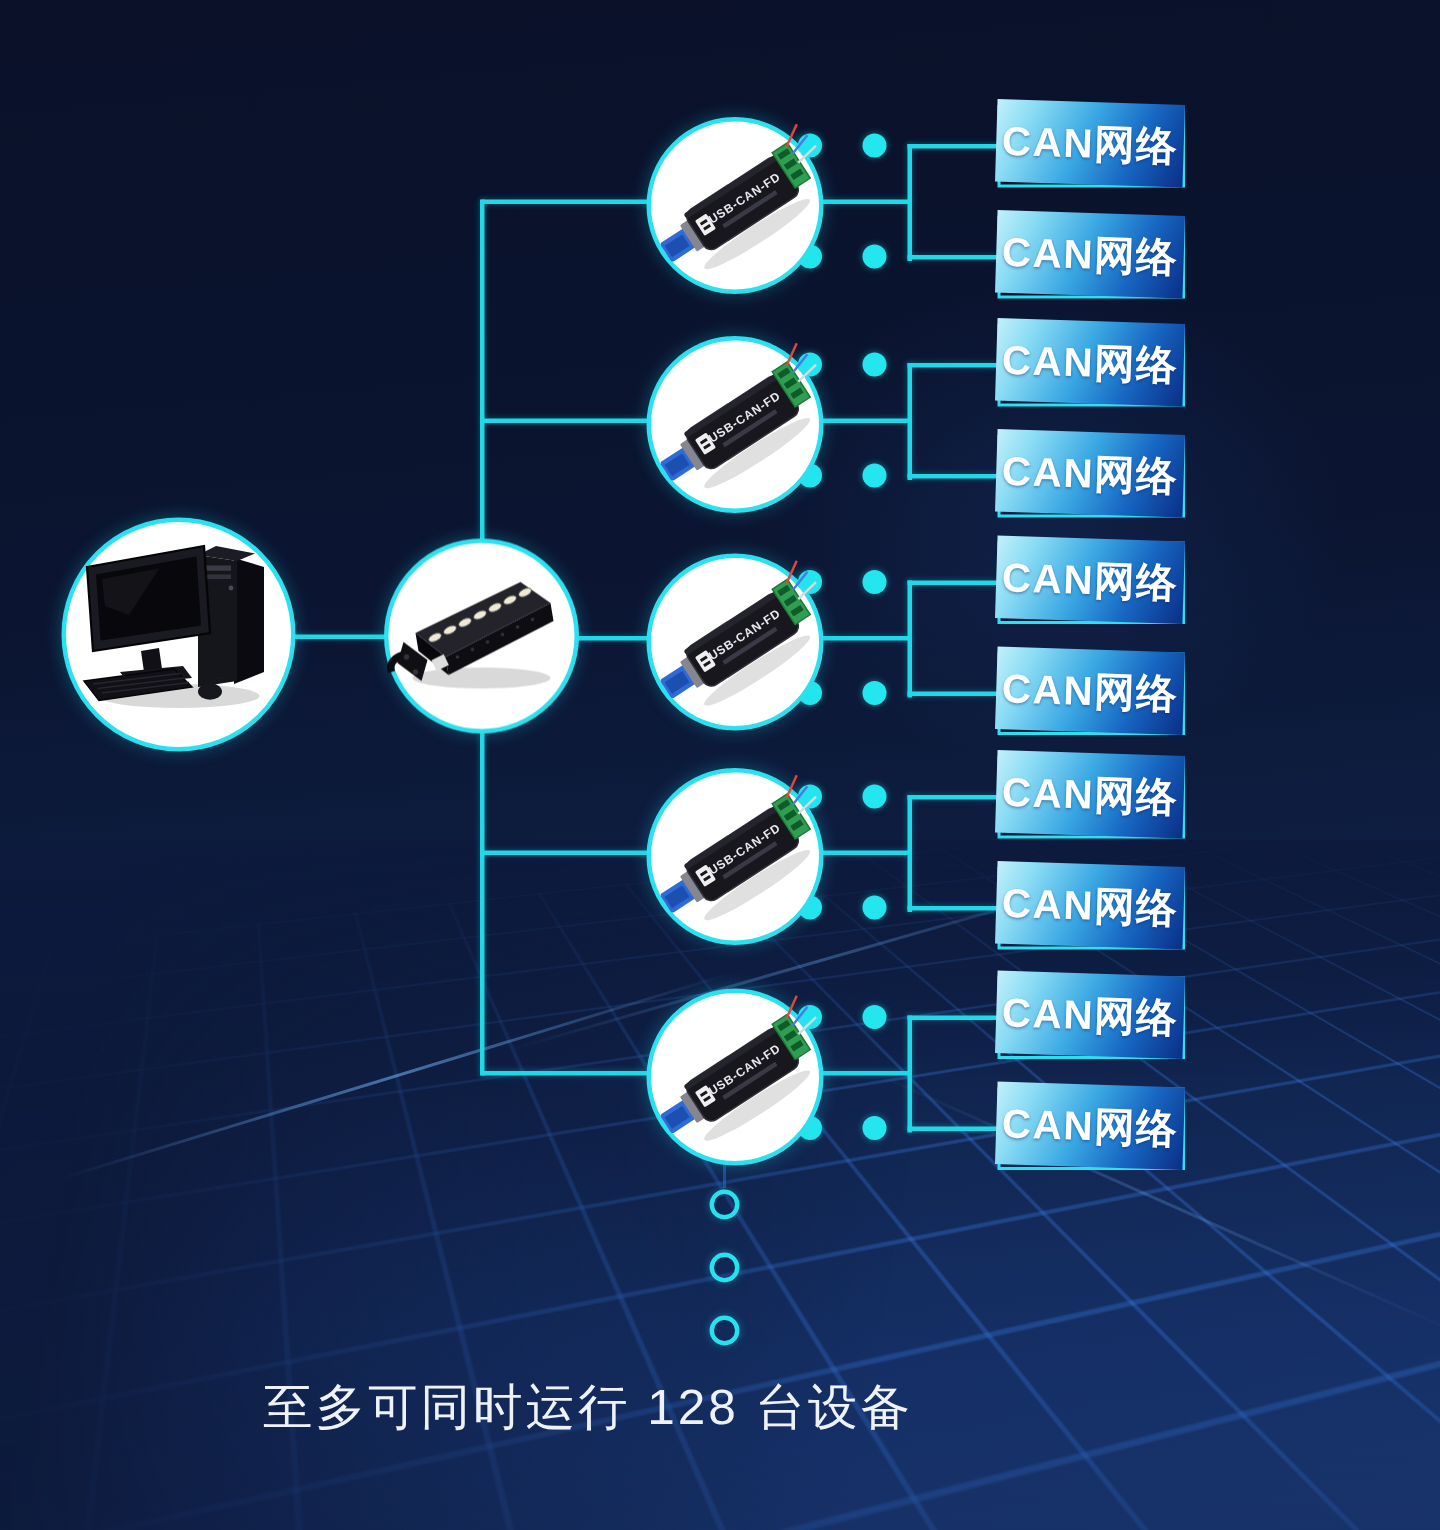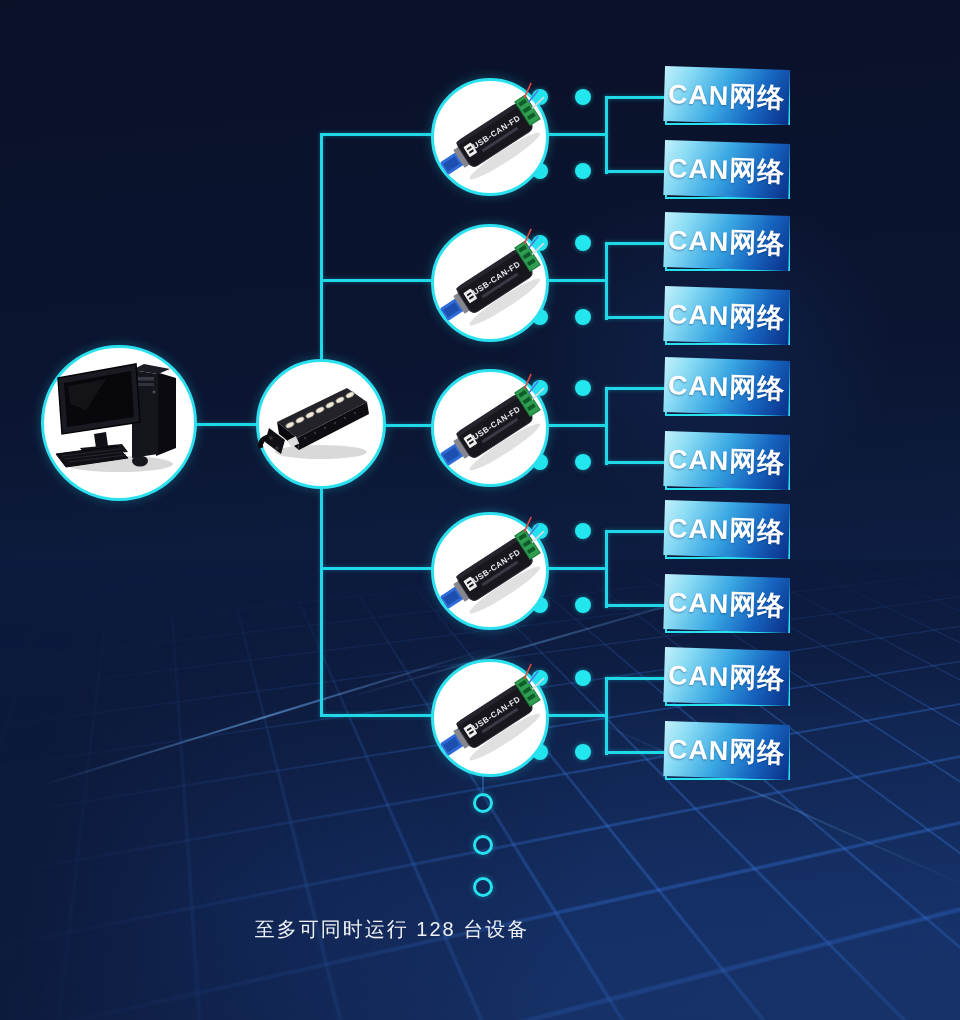--- a/index.html
+++ b/index.html
@@ -65,21 +65,21 @@
   .dots{position:absolute;width:102px;height:16px;display:flex;justify-content:space-between;}
   .dots.dots1{left:168px;top:30px;}
   .dots.dots2{left:168px;top:104px;}
   .dot{width:16px;height:16px;border-radius:50%;background:#23e6ee;box-shadow:0 0 5px rgba(35,230,240,.45);}
   
   .ring{position:absolute;left:473px;width:20px;height:20px;border:3px solid #25e2ee;
     border-radius:50%;box-sizing:border-box;box-shadow:0 0 6px rgba(35,225,240,.35);}
   .faintline{position:absolute;left:482px;top:772px;width:2px;height:20px;background:rgba(44,112,216,.5);}
   
   .caption{position:absolute;left:0;top:916px;width:784px;text-align:center;
-    color:#eef2f7;font-size:20px;letter-spacing:2px;z-index:3;}
+    color:#eef2f7;font-size:33px;letter-spacing:2px;z-index:3;}
 </style>
 </head>
 <body>
 
 <div id="stage">
 
   <div class="glow g1"></div>
   <div class="glow g2"></div>
   <div class="floor-wrap">
     <div class="floor"></div>

